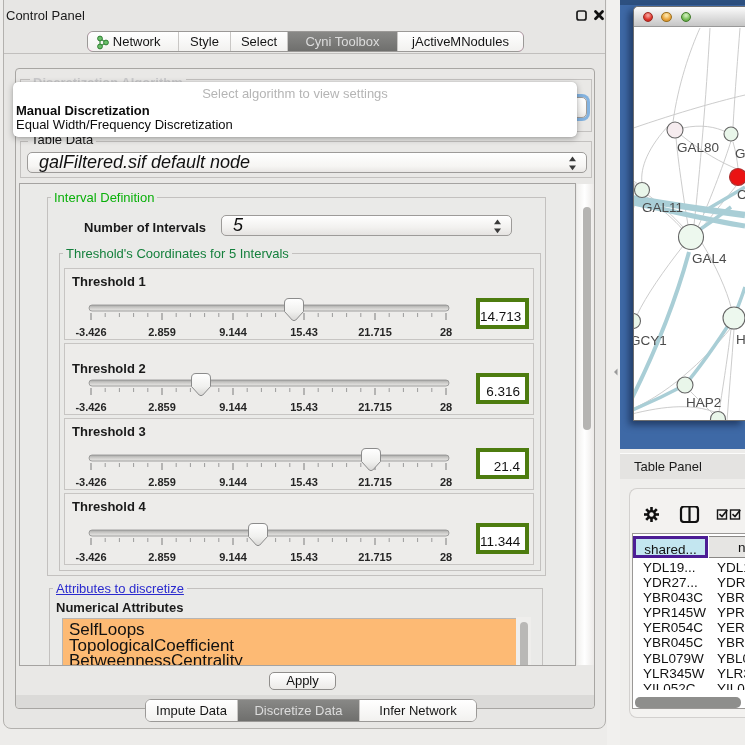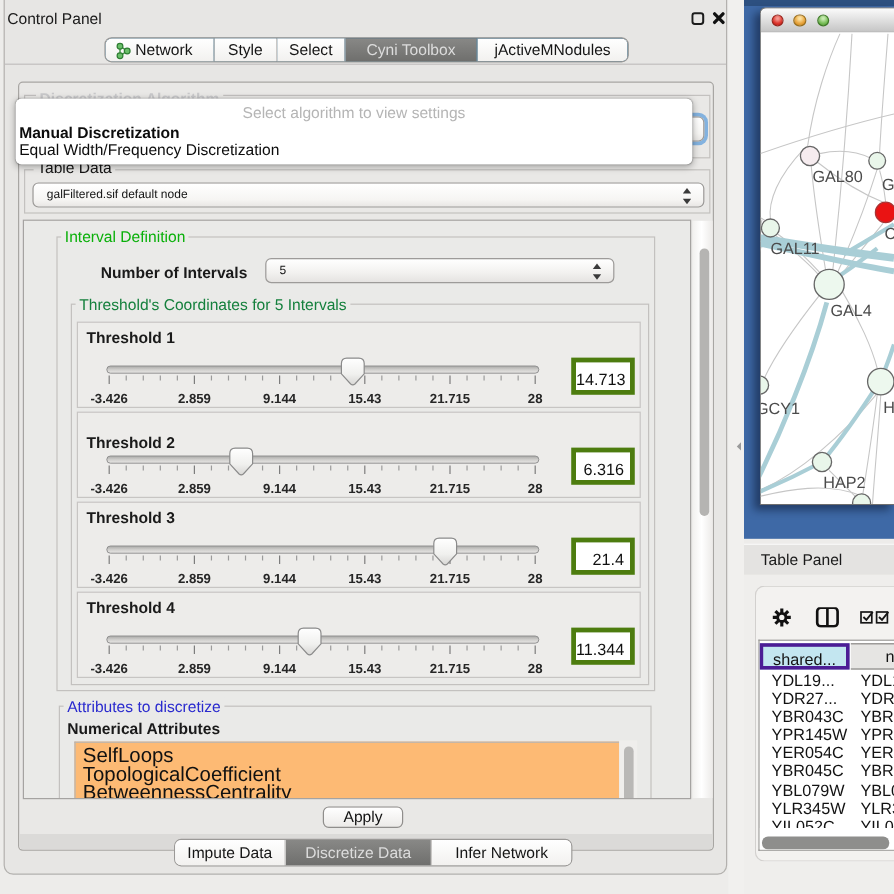--- a/index.html
+++ b/index.html
@@ -1,40 +1,40 @@
 <!DOCTYPE html>
 <html><head><meta charset="utf-8"><style>
 *{margin:0;padding:0;box-sizing:border-box;}
 html,body{width:745px;height:745px;background:#edecea;font-family:"Liberation Sans",sans-serif;overflow:hidden;}
 #page{position:relative;width:745px;height:745px;padding-left:36px;}
 .abs{position:absolute;}
 .bl13{position:absolute;font-size:13px;font-weight:bold;color:#1a1a1a;white-space:nowrap;}
 .rl13{position:absolute;font-size:13px;color:#1a1a1a;white-space:nowrap;}
 .legend{position:absolute;font-size:13px;background:#eaeae8;padding:0 3px;white-space:nowrap;z-index:3;}
 .grp{position:absolute;border:1px solid #c3c1bf;}
-.combo{position:absolute;height:21px;border:1px solid #9d9b99;border-radius:5px;background:linear-gradient(#ffffff,#f6f5f3 70%,#e9e7e5);font-size:10px;color:#111;line-height:19px;padding-left:11px;}
+.combo{position:absolute;height:21px;border:1px solid #9d9b99;border-radius:5px;background:linear-gradient(#ffffff,#f6f5f3 70%,#e9e7e5);font-size:18px;color:#111;line-height:19px;padding-left:11px;font-style:italic;}
 .carr{position:absolute;right:7px;top:0;height:100%;}
 .spanel{position:absolute;width:470px;height:72px;background:#edecea;border:1px solid #c7c5c3;}
 .vbox{position:absolute;left:411px;top:29px;width:53px;height:31px;background:#fff;border:4px solid #4d7c0f;font-size:13.5px;color:#111;text-align:right;line-height:29px;padding-right:5px;}
 .seg{height:100%;display:inline-block;text-align:center;font-size:13px;color:#151515;background:linear-gradient(#ffffff,#f2f1ef);border-left:1px solid #c9c7c5;overflow:hidden;}
 .seg.first{border-left:none;border-radius:5px 0 0 5px;}
 .seg.last{border-radius:0 5px 5px 0;}
 .seg.sel{background:linear-gradient(#888886,#6f6f6d);color:#dcdcdc;}
 </style></head><body>
 <div id="page">
 
 <div class="abs" style="left:3px;top:-2px;width:603px;height:731px;background:#e7e6e4;border:1px solid #b3b1ae;border-radius:0 0 8px 8px;"></div>
 <div class="rl13" style="left:6px;top:8px;">Control Panel</div>
 <div class="abs" style="left:4px;top:53px;width:601px;height:1px;background:#c1bfbd;"></div>
 <svg class="abs" style="left:576px;top:10px;" width="30" height="12">
       <rect x="1" y="1" width="9" height="9" rx="2" fill="none" stroke="#1c1c1c" stroke-width="1.7"></rect>
       <path d="M19.5,1.5 L26.5,8.7 M26.5,1.5 L19.5,8.7" stroke="#111" stroke-width="2.7" stroke-linecap="round"></path>
     </svg>
 
-<div class="abs" style="left:87px;top:31px;height:21px;border:1px solid #9b9997;border-radius:6px;background:#0c4a6e;white-space:nowrap;line-height:19px;z-index:2;">
+<div class="abs" style="left:87px;top:31px;height:21px;border:1px solid #9b9997;border-radius:6px;background:#f9a8d4;white-space:nowrap;line-height:19px;z-index:2;">
 <span class="seg first" style="width:90px;">&nbsp;&nbsp;Network</span><span class="seg" style="width:52px;">Style</span><span class="seg" style="width:57px;">Select</span><span class="seg sel" style="width:110px;">Cyni Toolbox</span><span class="seg last" style="width:126px;">jActiveMNodules</span>
 </div>
 <svg class="abs" style="left:96px;top:35px;z-index:3;" width="14" height="15">
 <line x1="4" y1="3.5" x2="4" y2="11.5" stroke="#3e8e41" stroke-width="1.2"></line>
       <line x1="4" y1="3.5" x2="10" y2="7.5" stroke="#3e8e41" stroke-width="1.2"></line>
       <line x1="4" y1="11.5" x2="10" y2="7.5" stroke="#3e8e41" stroke-width="1.2"></line>
 <circle cx="4" cy="3.5" r="2.4" fill="#6abf69" stroke="#2e7d32" stroke-width="1"></circle>
       <circle cx="10" cy="7.5" r="2.4" fill="#6abf69" stroke="#2e7d32" stroke-width="1"></circle>
       <circle cx="4" cy="11.5" r="2.4" fill="#6abf69" stroke="#2e7d32" stroke-width="1"></circle>
     </svg>
@@ -234,21 +234,21 @@
           <text x="97" y="67" font-size="11" font-weight="bold" fill="#262626" text-anchor="middle">2.859</text>
           <text x="168" y="67" font-size="11" font-weight="bold" fill="#262626" text-anchor="middle">9.144</text>
           <text x="239" y="67" font-size="11" font-weight="bold" fill="#262626" text-anchor="middle">15.43</text>
           <text x="310" y="67" font-size="11" font-weight="bold" fill="#262626" text-anchor="middle">21.715</text>
           <text x="381" y="67" font-size="11" font-weight="bold" fill="#262626" text-anchor="middle">28</text>
           <path d="M 183.5,34 Q 183.5,29.5 188,29.5 L 198,29.5 Q 202.5,29.5 202.5,34 L 202.5,42.5 L 194.8,51 Q 193,52.3 191.2,51 L 183.5,42.5 Z" fill="url(#thg)" stroke="#8b8b8b" stroke-width="1"></path>
         </svg>
 <div class="vbox">11.344</div>
 </div>
   <div class="grp" style="left:29px;top:404px;width:494px;height:120px;"></div>
-  <div class="legend" style="left:33px;top:397px;color:#2a2ace;">Attributes to discretize</div>
+  <div class="legend" style="left:33px;top:397px;color:#2a2ace;text-decoration:underline;">Attributes to discretize</div>
   <div class="bl13" style="left:36px;top:416px;">Numerical Attributes</div>
   <div class="abs" style="left:42px;top:434px;width:454px;height:70px;background:#fdba74;border:1px solid #b7b5b3;border-right:none;font-size:17px;color:#111;padding:3px 0 0 6px;line-height:15.5px;">SelfLoops<br>TopologicalCoefficient<br>BetweennessCentrality</div>
   <div class="abs" style="left:496px;top:433px;width:15px;height:70px;background:#efeeec;"></div>
   <div class="abs" style="left:500px;top:438px;width:8px;height:70px;background:#b9b8b6;border-radius:4px;"></div>
 </div>
 
 <div class="abs" style="left:577px;top:184px;width:17px;height:481px;background:linear-gradient(to right,#f1f0ee,#ffffff 45%,#eceae8);"></div>
 <div class="abs" style="left:583px;top:207px;width:8px;height:223px;background:#b5b4b2;border-radius:4px;"></div>
 
 <div class="abs" style="left:269px;top:672px;width:67px;height:18px;border:1px solid #908e8c;border-radius:5px;background:linear-gradient(#ffffff,#eceae8);font-size:13px;text-align:center;line-height:16px;color:#111;">Apply</div>

